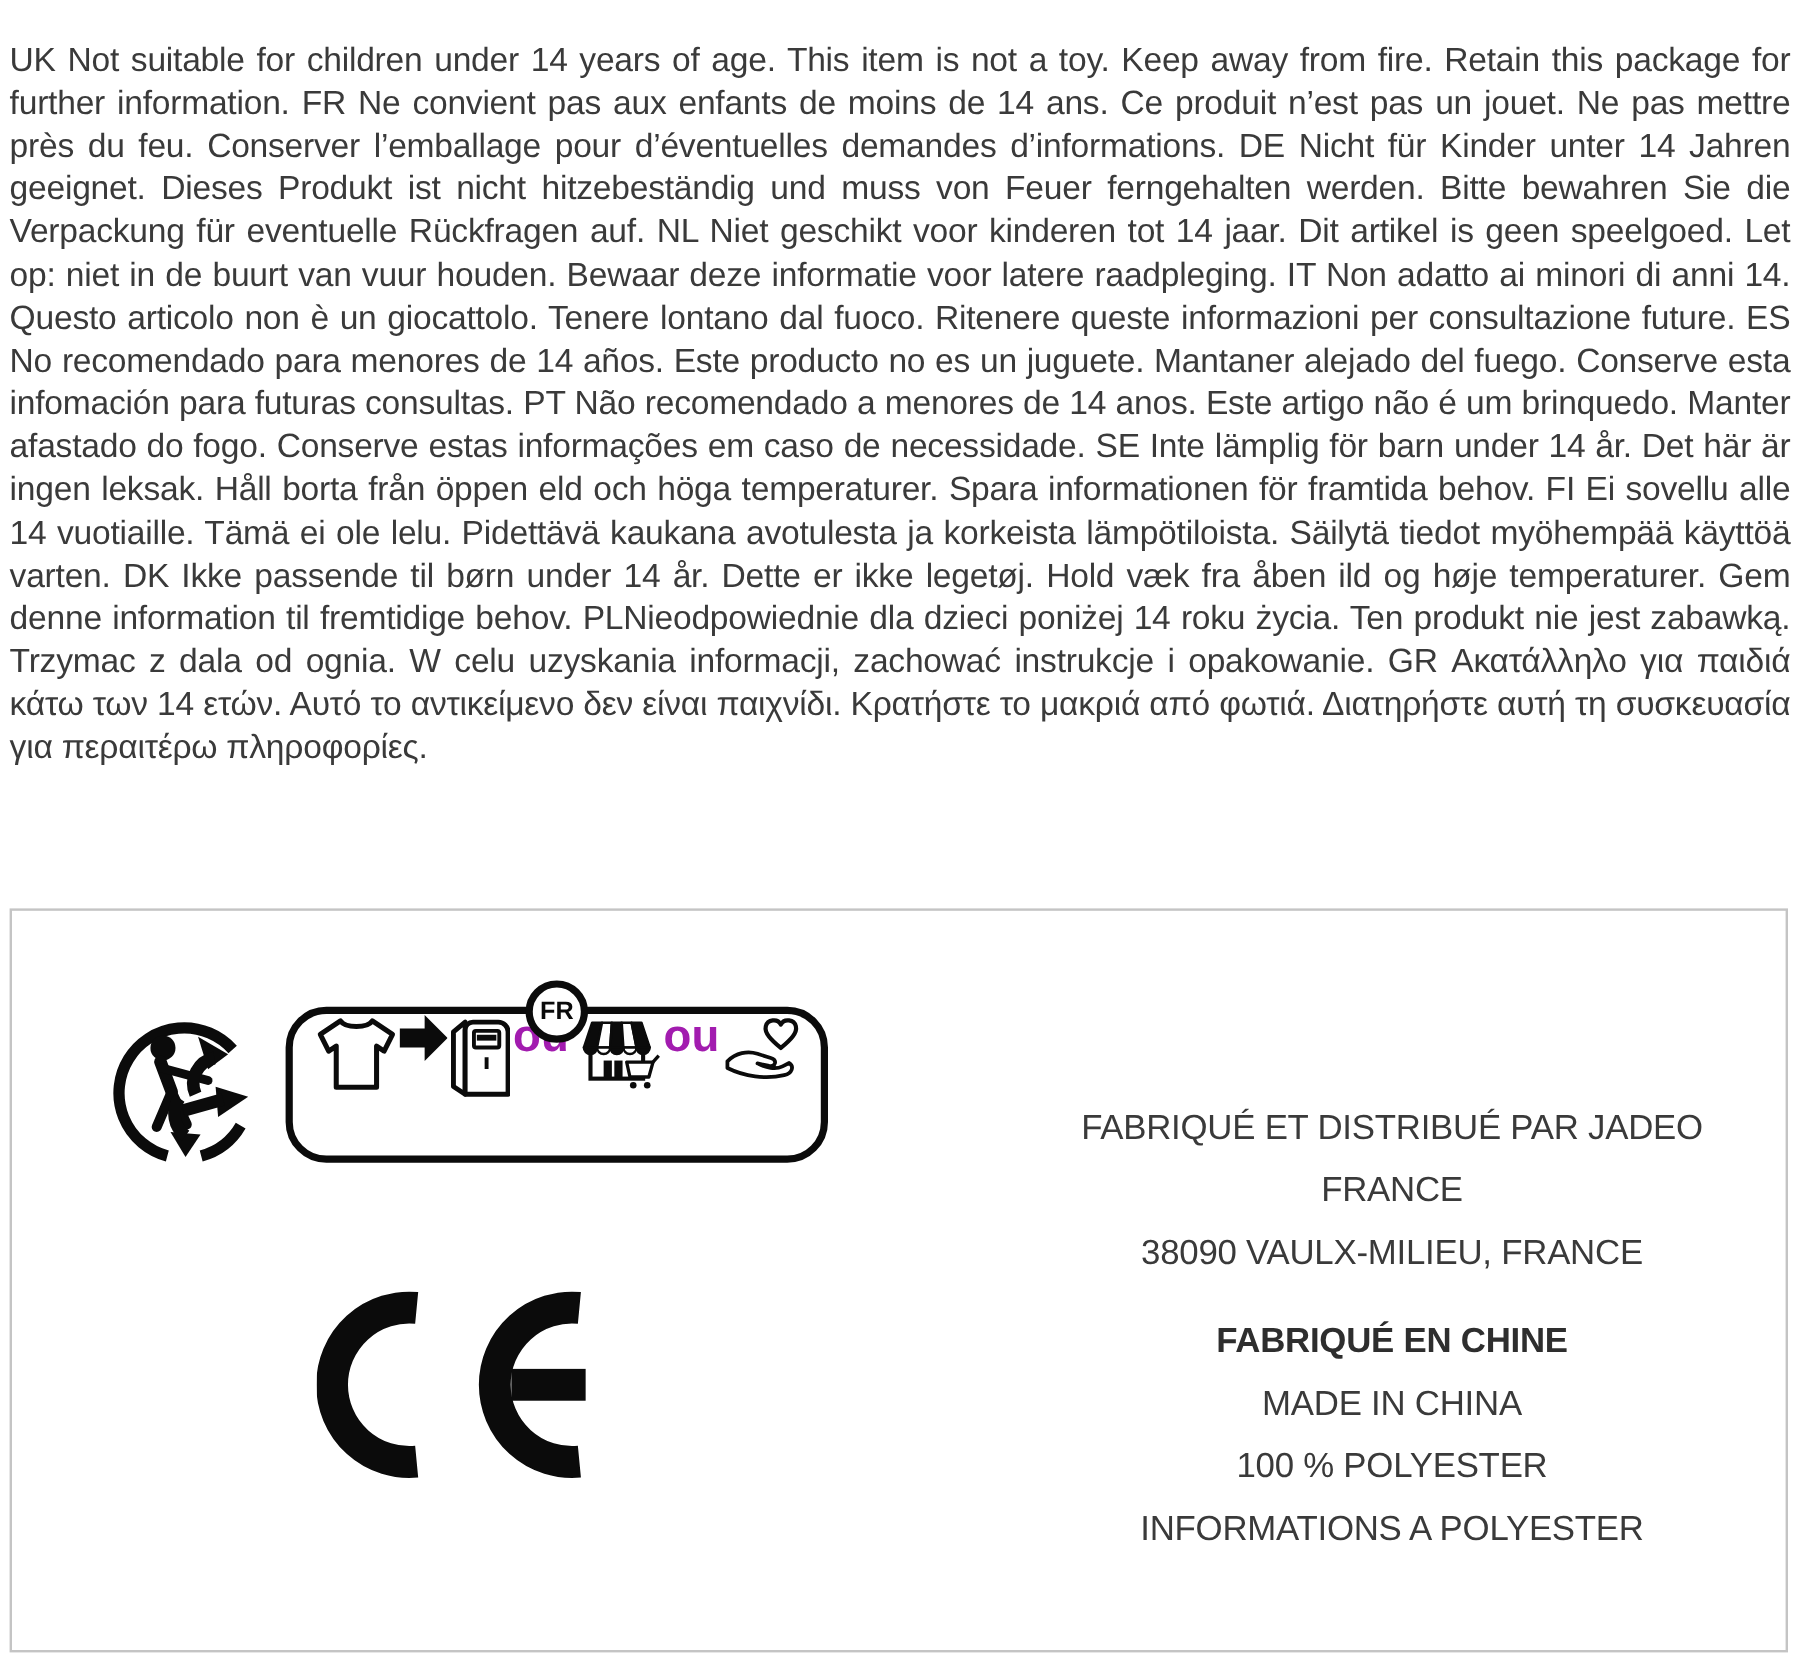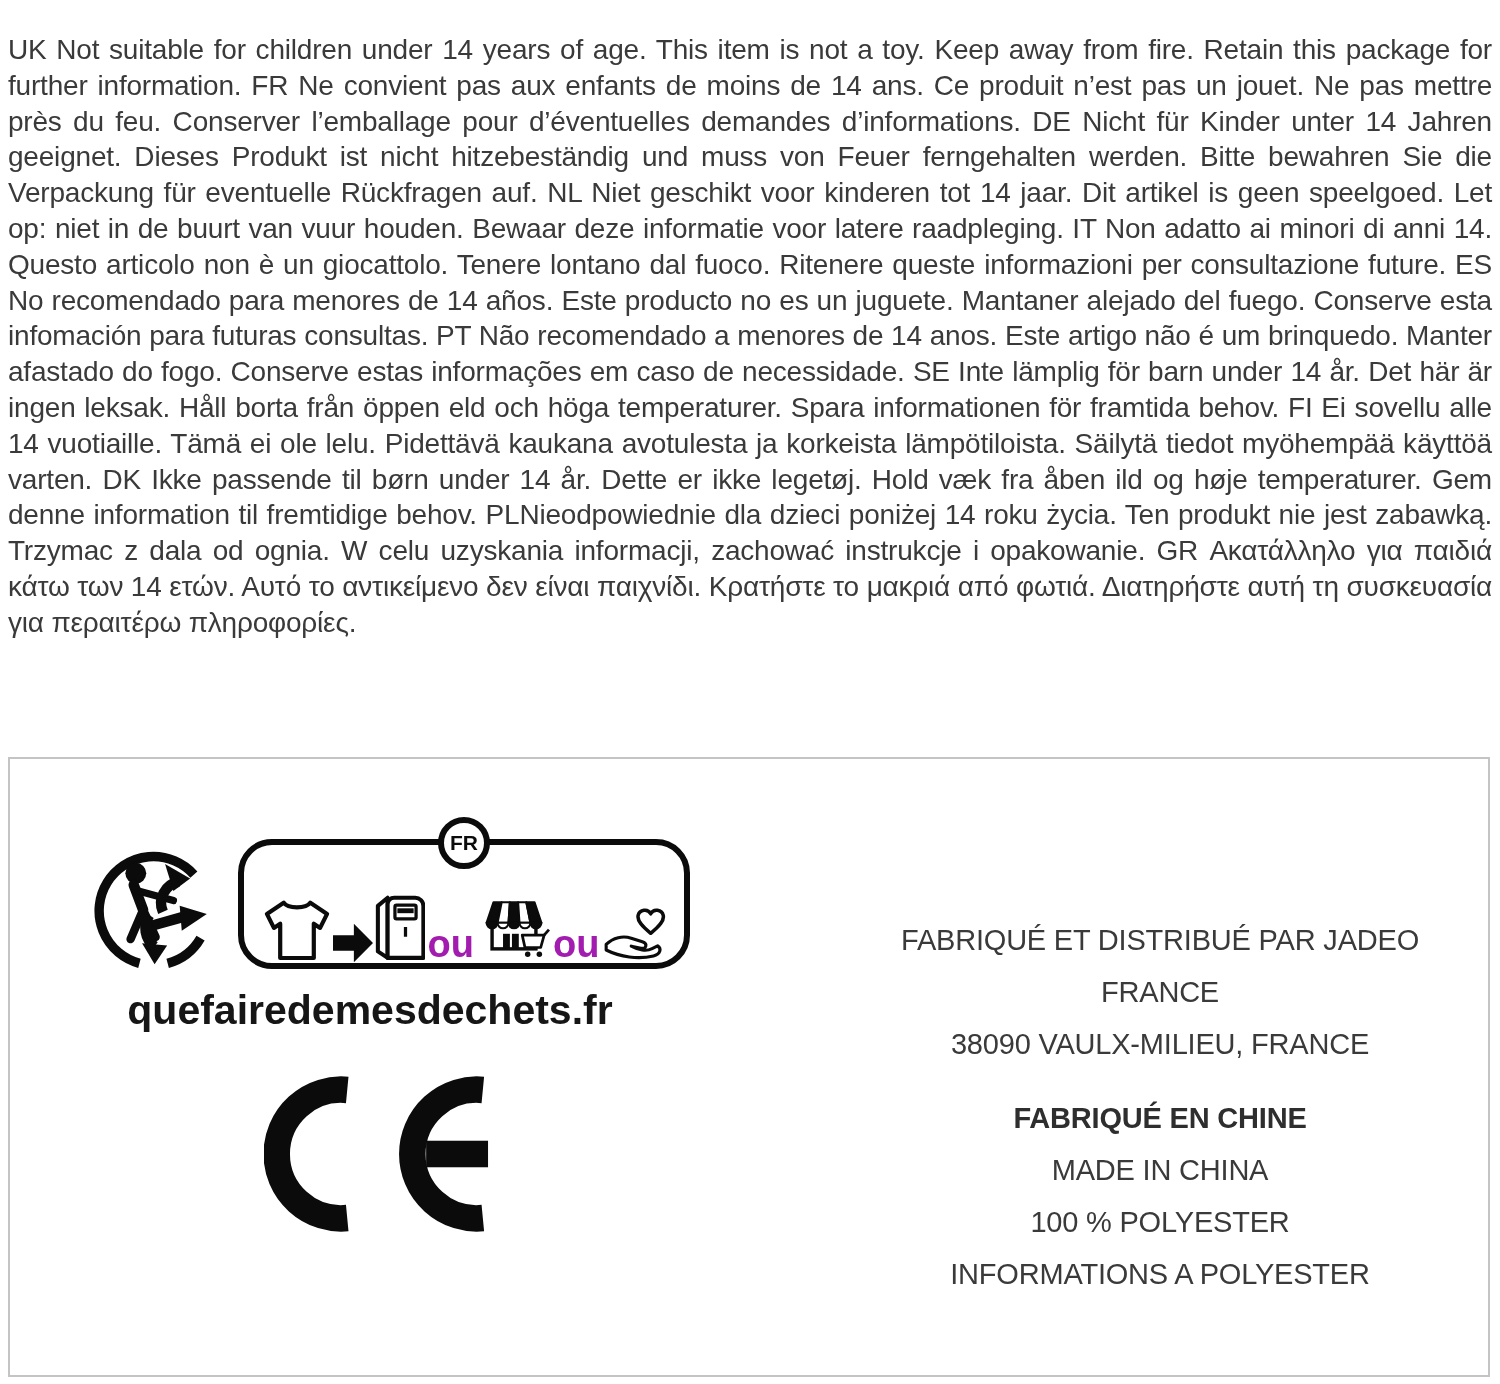--- a/index.html
+++ b/index.html
@@ -16,21 +16,21 @@
   }
   
   .info-box{
     position:absolute;left:8px;top:757px;width:1482px;height:620px;
     border:2px solid #c4c4c4;box-sizing:border-box;background:#fff;
   }
   .triman{position:absolute;left:84px;top:88px;width:140px;height:132px;}
   .strip{
     position:absolute;left:228px;top:80px;width:452px;height:130px;
     border:6px solid #0b0b0b;border-radius:34px;box-sizing:border-box;
-    display:flex;align-items:flex-end;justify-content:space-between;
+    display:flex;align-items:flex-start;justify-content:space-between;
     padding:0 18px;background:#fff;
   }
   .fr-badge{
     position:absolute;left:50%;top:-28px;transform:translateX(-50%);
     width:52px;height:52px;border:6px solid #0b0b0b;border-radius:50%;
     background:#fff;box-sizing:border-box;
     display:flex;align-items:center;justify-content:center;
     font-size:21px;font-weight:bold;color:#0b0b0b;z-index:2;
   }
   .ou{font-size:38px;font-weight:bold;color:#a21caf;line-height:1;padding:0 2px;}
@@ -126,21 +126,20 @@
     </svg>
 
     <span class="ou">ou</span>
 
     <svg class="icon" width="64" height="58" viewBox="0 0 92 82">
       <path d="M70,40 C58,30 50,22 52,14 C54,6 66,4 70,12 C74,4 86,6 88,14 C90,22 82,30 70,40 Z" fill="#fff" stroke="#0b0b0b" stroke-width="5" stroke-linejoin="round"></path>
       <path d="M6,56 C16,46 30,43 42,47 L58,52 C66,54.5 64,63 56,61.5 L42,58.5 C52,64 64,66 72,62 L80,58 C86,62 84,70 74,72.5 C52,78 26,74 6,64 Z" fill="#fff" stroke="#0b0b0b" stroke-width="4.5" stroke-linejoin="round"></path>
     </svg>
   </div>
 
-  <div class="website">quefairedemesdechets.fr</div>
 
   <svg class="ce icon" viewBox="0 0 230 158">
     <g stroke="#0b0b0b" stroke-width="27" fill="none">
       <path d="M84.7,13.8 A65.5,65.5 0 1 0 84.7,144.2"></path>
       <path d="M222.7,13.8 A65.5,65.5 0 1 0 222.7,144.2"></path>
     </g>
     <rect x="165" y="65.5" width="63" height="27" fill="#0b0b0b"></rect>
   </svg>
 
   <div class="addr">

